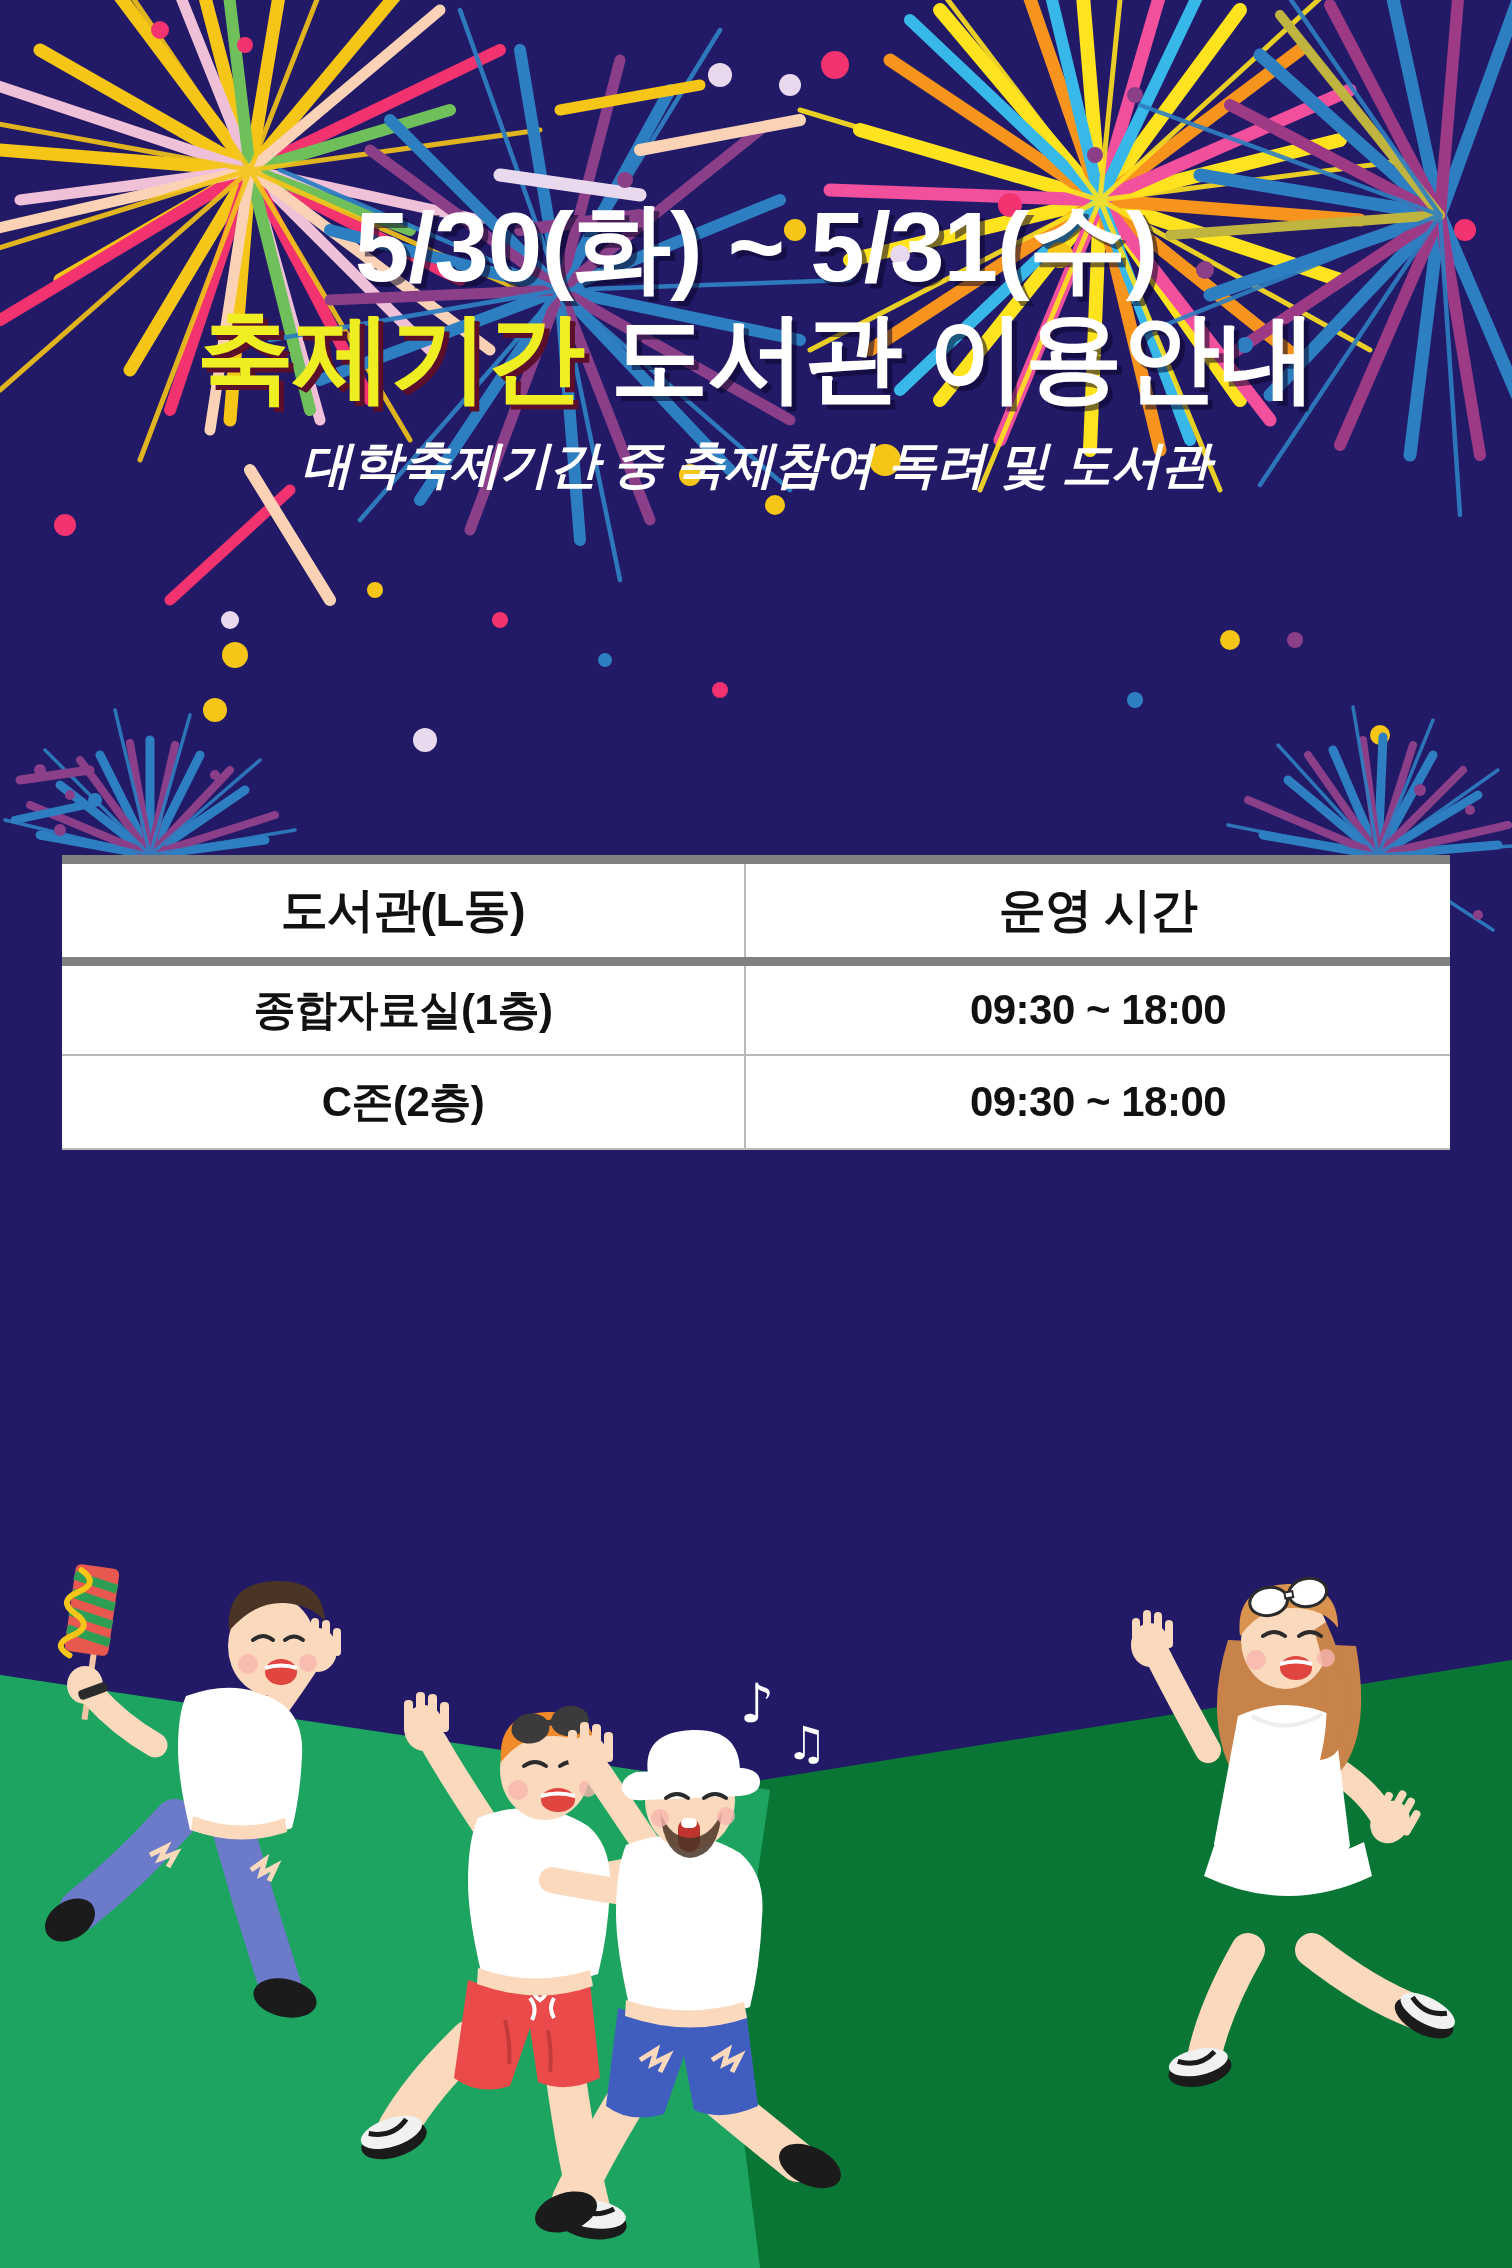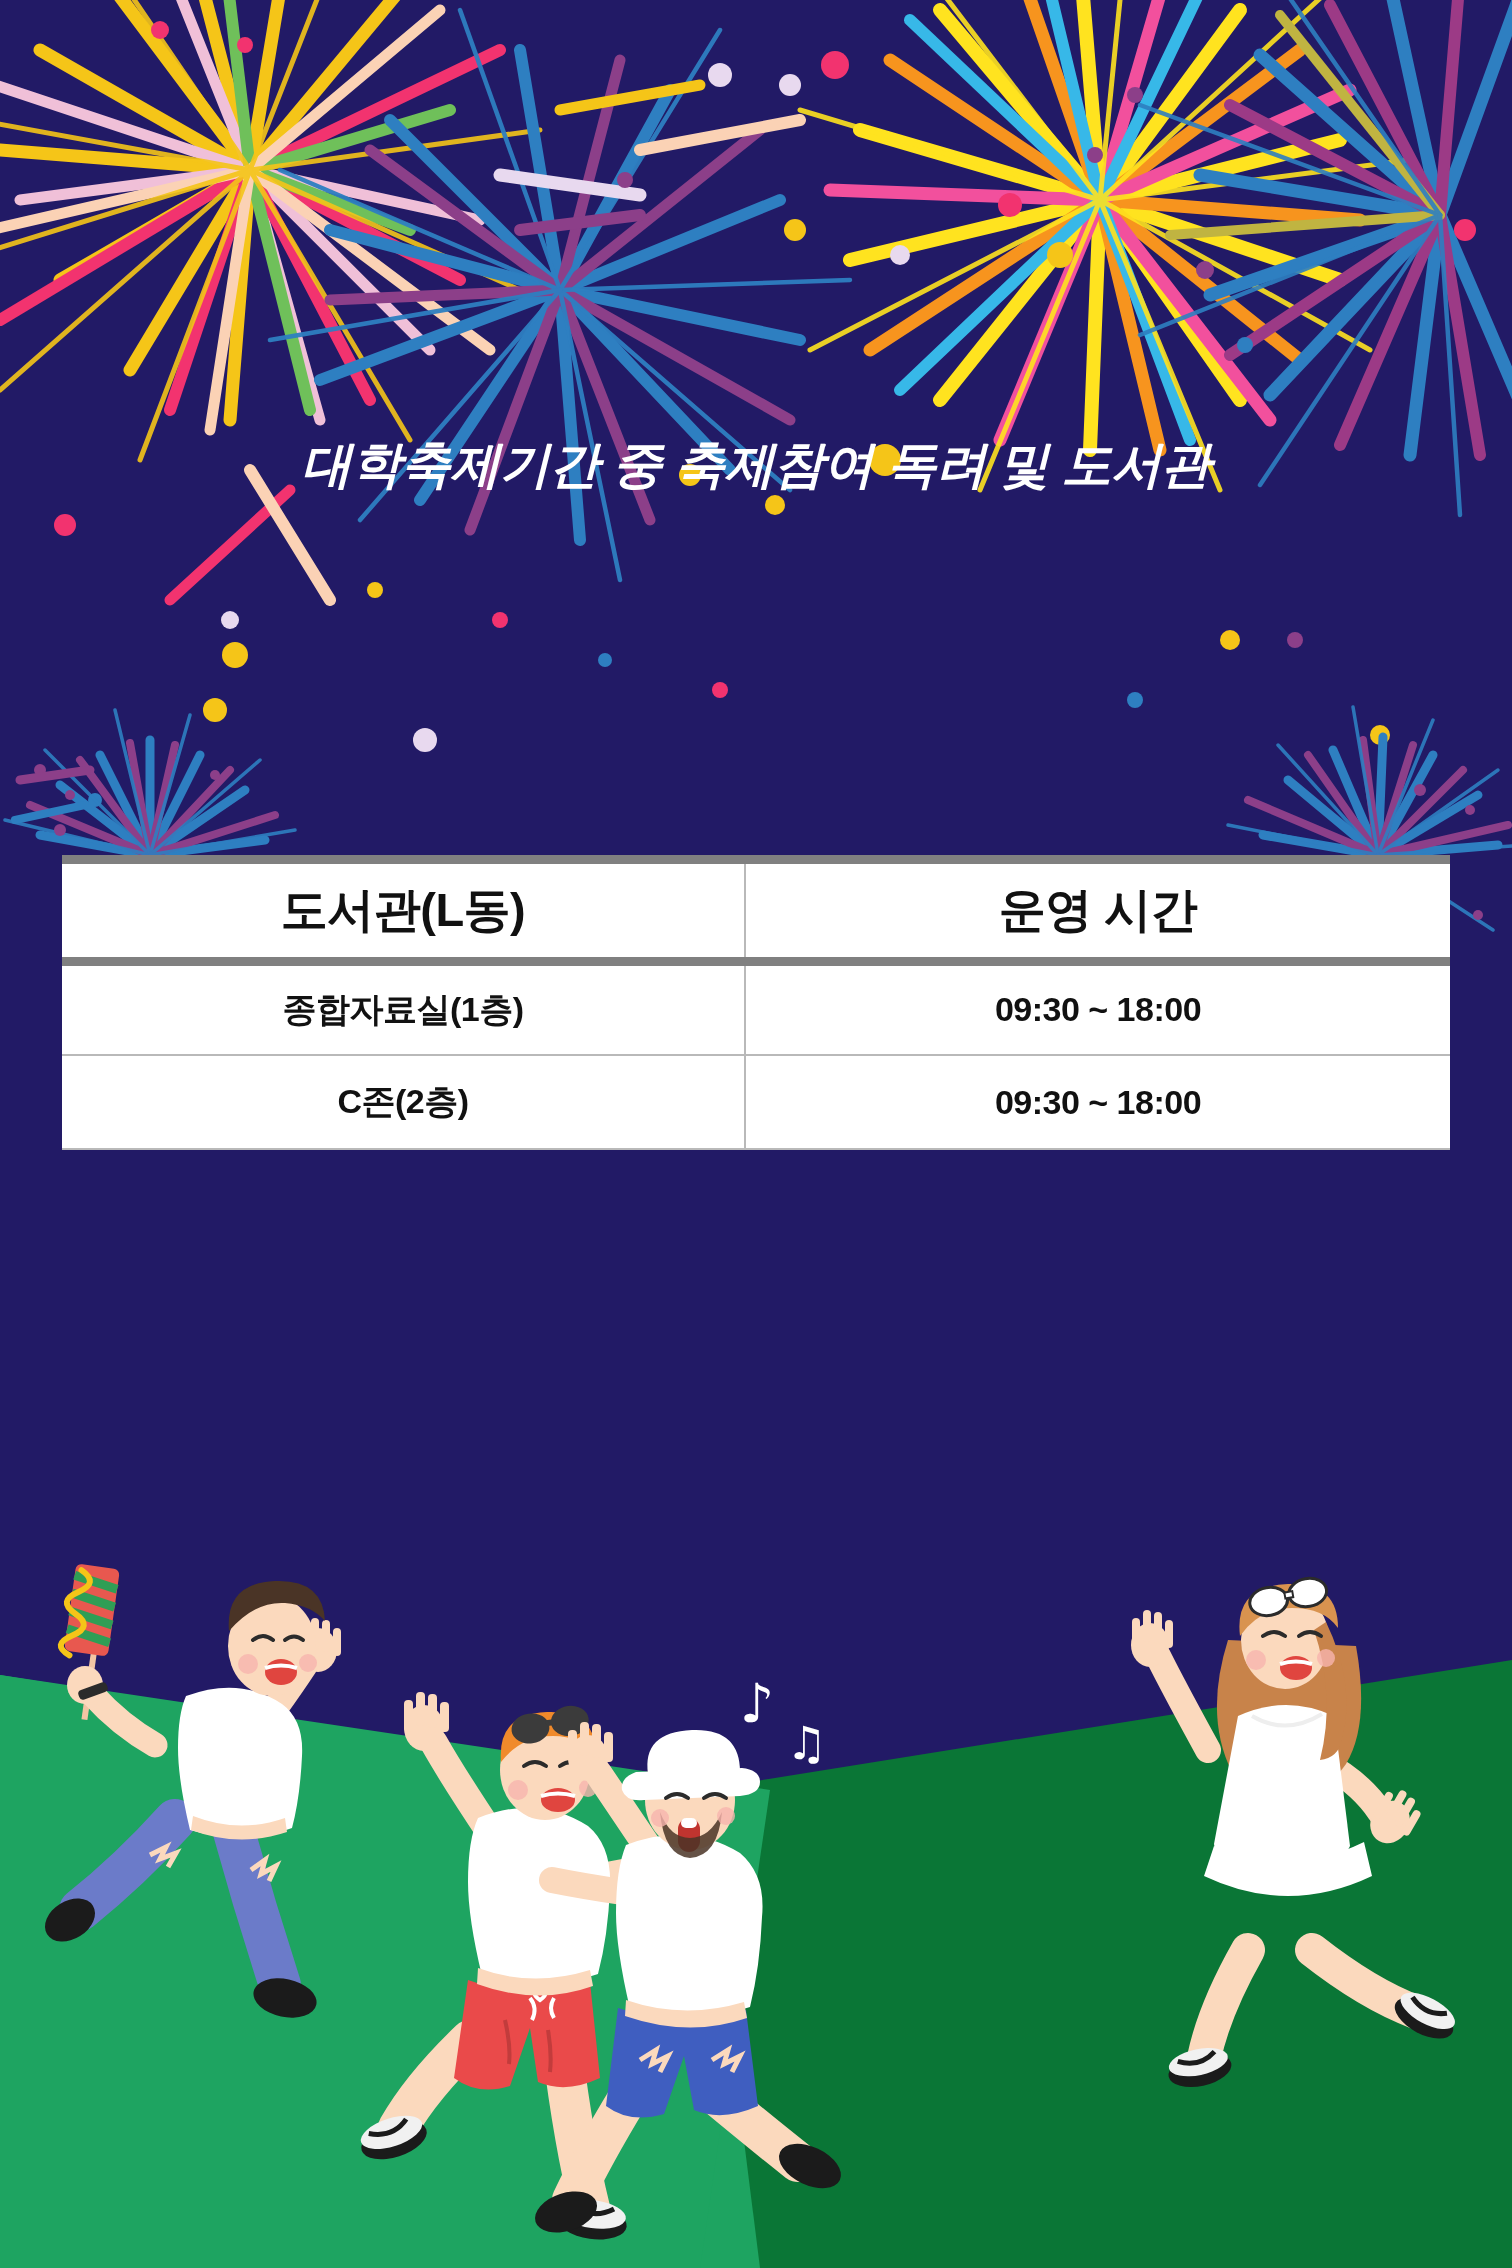--- a/index.html
+++ b/index.html
@@ -117,21 +117,21 @@
   table.hours td:last-child {
     border-right: none;
   }
   table.hours thead th {
     font-size: 47px;
     height: 97px;
     border-bottom: 9px solid #808080;
     letter-spacing: -0.5px;
   }
   table.hours tbody td {
-    font-size: 34px;
+    font-size: 42px;
     height: 94px;
     letter-spacing: -0.5px;
   }
   table.hours tbody tr:last-child td {
     border-bottom: 2px solid #b9b9b9;
   }
 
   
   .illus {
     position: absolute;
@@ -452,20 +452,24 @@
       </g>
     </g>
     <g fill="#8c3f89">
       <circle cx="1420" cy="790" r="6"></circle>
         <circle cx="1470" cy="810" r="5"></circle>
       <circle cx="1440" cy="960" r="6"></circle>
         <circle cx="1478" cy="915" r="5"></circle>
     </g>
   </svg>
 
+  <div class="title-block">
+    <div class="title-line1">5/30(화) ~ 5/31(수)</div>
+    <div class="title-line2"><span class="hl-yellow">축제기간</span><span> 도서관 이용안내</span></div>
+  </div>
 
   <div class="subtitle">
     <div class="sub-line">대학축제기간 중 축제참여 독려 및 도서관</div>
   </div>
 
   <div class="table-wrap">
     <table class="hours">
       <colgroup>
           <col class="c1">
           <col class="c2">

